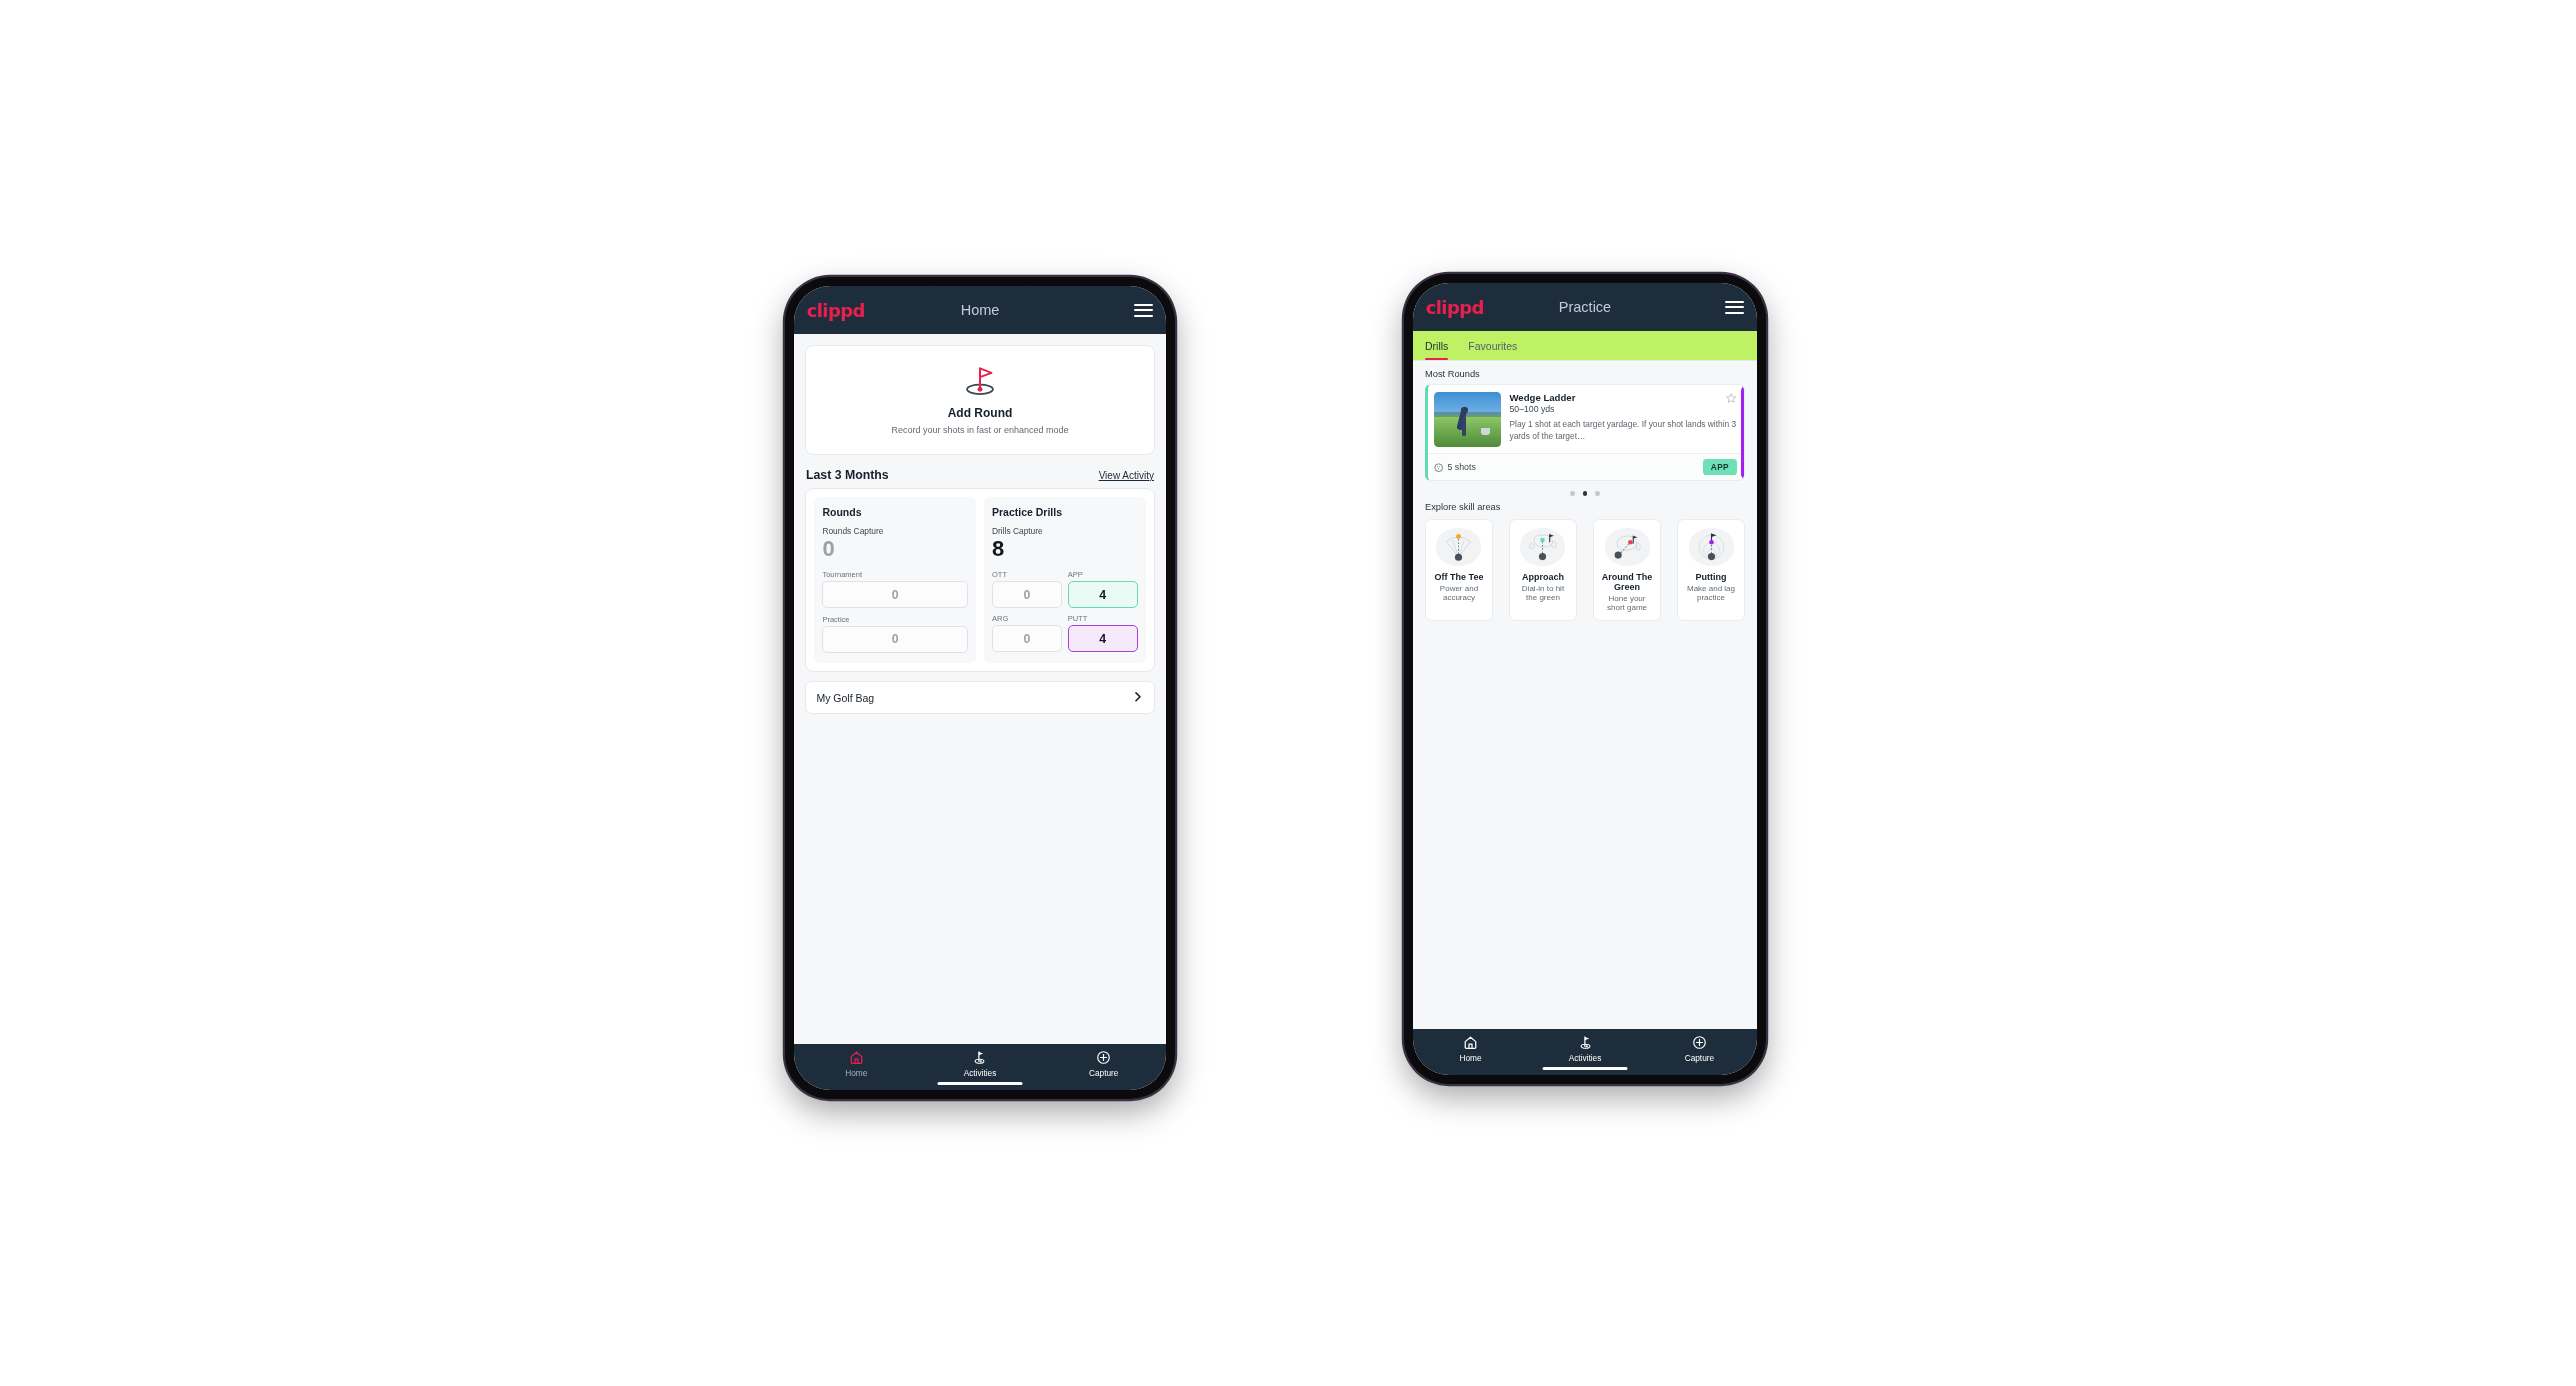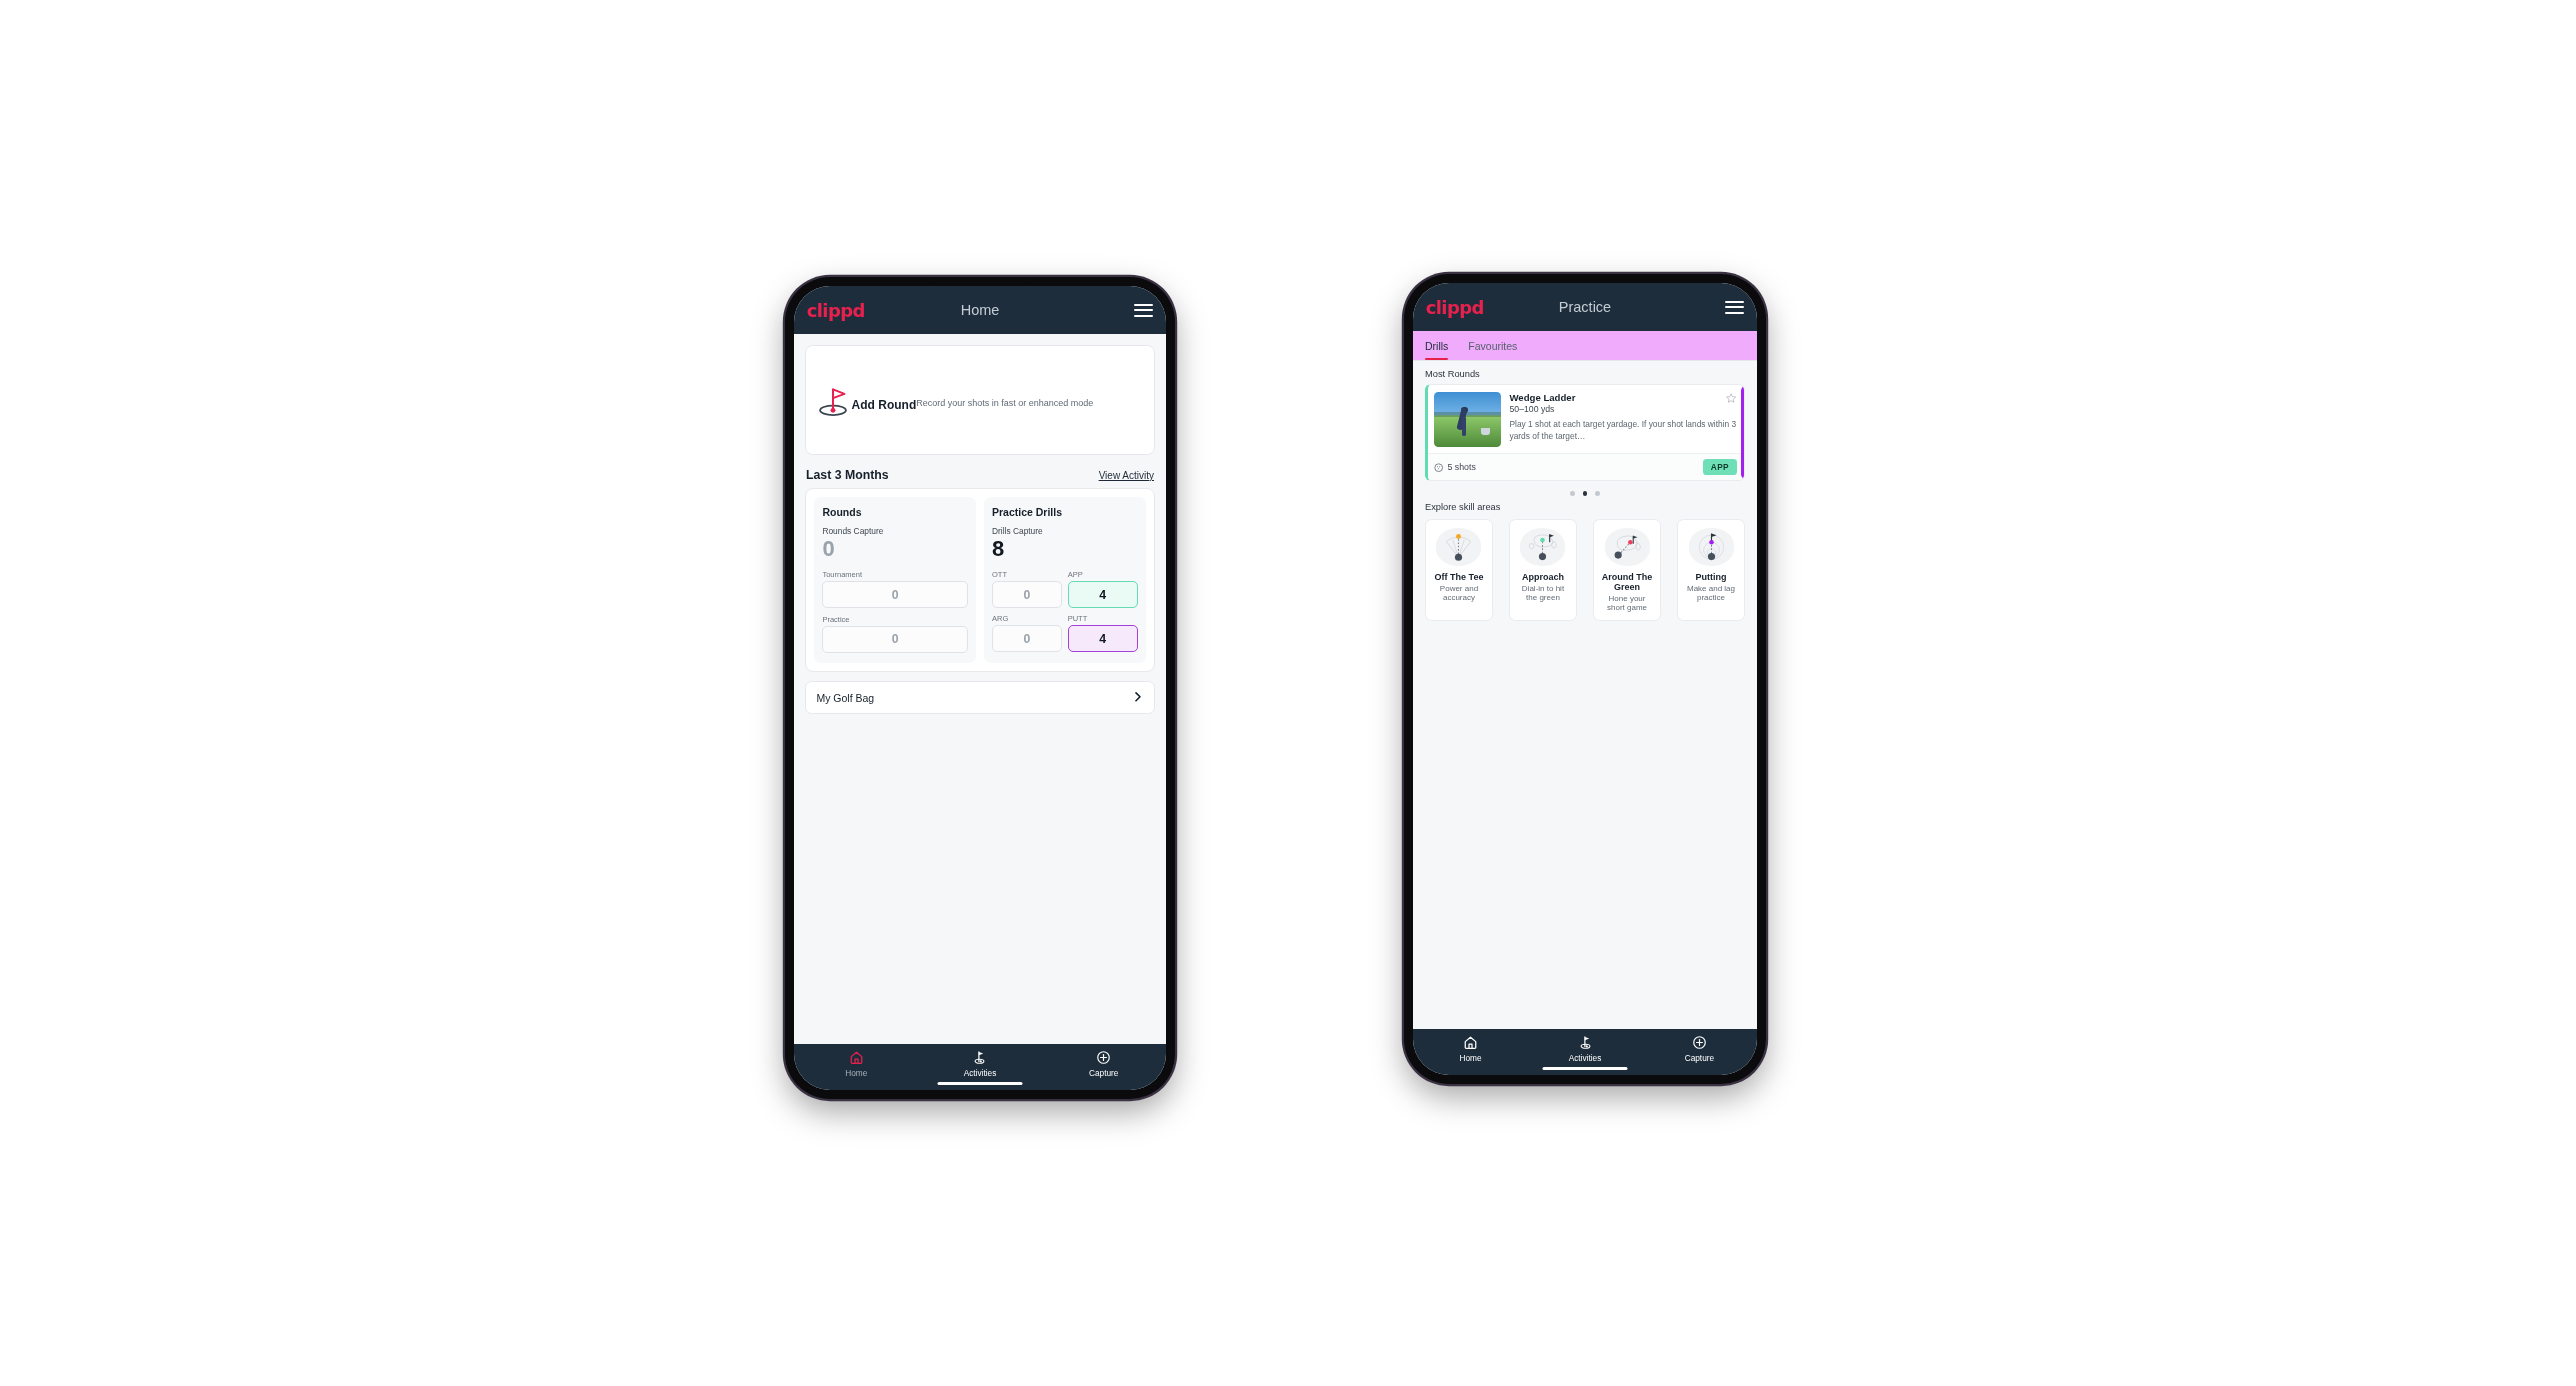--- a/index.html
+++ b/index.html
@@ -62,21 +62,21 @@
   .screen-body { flex: 1 1 auto; background: #f6f7f9; overflow: hidden; }
 
   
   .actions { display: flex; gap: 11.6px; padding: 11px 11px 0 11px; }
   .action-card {
     flex: 1; background: #ffffff;
     border: 0.7px solid #e6e8ec; border-radius: 8px;
     padding: 13.8px 7.2px 11.6px;
     text-align: center;
     min-height: 110px;
-    display: flex; align-items: center;
+    display: flex; flex-direction: column; align-items: center;
   }
   .action-icon { height: 39px; display: flex; align-items: center; justify-content: center; }
   .action-title {
     font-size: 12px; font-weight: 700; color: #16202b;
     margin-top: 7.2px;
   }
   .action-sub {
     font-size: 9px; color: #616a75; line-height: 1.38; margin-top: 3.6px;
   }
 
@@ -142,21 +142,21 @@
   }
   .nav-label { font-size: 8.3px; color: #ffffff; }
   .nav-item.muted .nav-label { color: #a9b2bb; }
   .home-indicator {
     position: absolute; bottom: 4.3px; left: 50%; transform: translateX(-50%);
     width: 85px; height: 3.6px; border-radius: 2.2px; background: #ffffff;
   }
 
   
   .tabs {
-    background: #f0abfc; display: flex; padding: 0 11.6px;
+    background: #bef264; display: flex; padding: 0 11.6px;
     border-bottom: 0.7px solid #e4e7eb; height: 30px; align-items: stretch;
   }
   .tab {
     display: flex; align-items: center;
     font-size: 10.5px; color: #55606b; padding: 0 10px 0 0;
     margin-right: 10px; position: relative;
   }
   .tab.active { color: #1f2a36; }
   .tab.active:after {
     content: ""; position: absolute; left: 0; right: 10px; bottom: 0;

